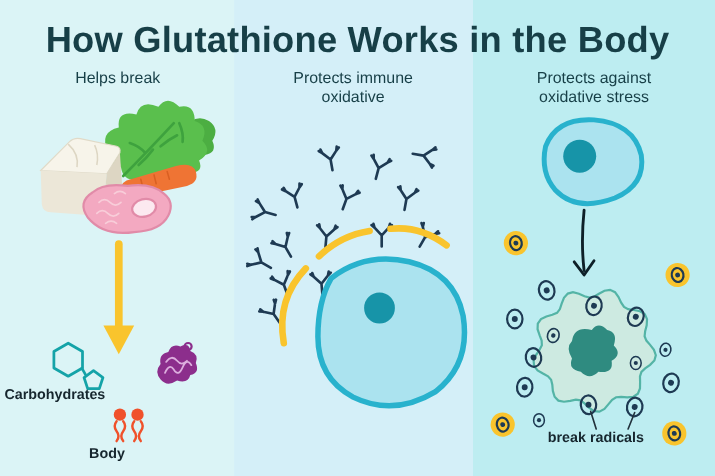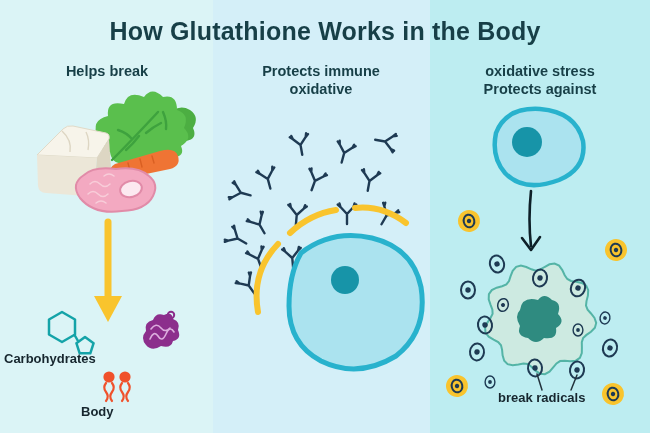--- a/index.html
+++ b/index.html
@@ -7,26 +7,26 @@
     position:relative;width:650px;height:433px;overflow:hidden;
     font-family:"Liberation Sans",sans-serif;
     background:var(--band_middle,#d4eff8);
   }
   .band{position:absolute;top:0;height:433px;}
   .band-left{left:0;width:213px;background:var(--band_left,#dbf4f6);}
   .band-mid{left:213px;width:217px;background:var(--band_middle,#d4eff8);}
   .band-right{left:430px;width:220px;background:var(--band_right,#bdedf1);}
   .ttl{
     position:absolute;left:0;top:17px;width:650px;text-align:center;
-    font-size:25px;font-weight:bold;letter-spacing:.2px;
+    font-size:33px;font-weight:bold;letter-spacing:.2px;
     color:var(--title_text,#173f47);
   }
   .hd{
     position:absolute;top:63px;width:170px;text-align:center;
-    font-size:14.5px;font-weight:bold;line-height:1.22;
+    font-size:14.5px;font-weight:normal;line-height:1.22;
     color:var(--title_text,#173f47);
   }
   .hd-left{left:22px;}
   .hd-mid{left:236px;}
   .hd-right{left:455px;}
   .lbl{
     position:absolute;text-align:left;font-size:13px;font-weight:bold;
     color:var(--label_text,#16262e);
   }
   .lbl-carbs{left:4px;top:351px;width:120px;}
@@ -64,22 +64,22 @@
   <div class="ttl">How Glutathione Works in the Body</div>
 
   <div class="hd hd-left">
     <span style="display:block">Helps break</span>
   </div>
   <div class="hd hd-mid">
     <span style="display:block">Protects immune</span>
     <span style="display:block">oxidative</span>
   </div>
   <div class="hd hd-right">
+    <span style="display:block">Protects against</span>
     <span style="display:block">oxidative stress</span>
-    <span style="display:block">Protects against</span>
   </div>
 
   <svg class="scene" width="650" height="433" viewBox="0 0 650 433">
 
     <g>
 
       <g>
         <path fill="#4cae42" d="M166,120 Q176,102 190,110 Q200,117 193,128 Q198,139 186,141 Q179,150 171,141 Q162,134 166,126 Z"></path>
         <path fill="#5abf4d" d="M98,138 Q90,120 108,116 Q106,100 124,104 Q128,90 144,97 Q152,86 163,97 Q177,94 177,110 Q190,114 184,128 Q194,138 181,146 Q186,158 170,157 Q166,170 150,163 Q140,172 128,163 Q112,166 110,152 Q96,152 98,138 Z"></path>
         <path fill="none" stroke="#3ea23e" stroke-width="2.4" stroke-linecap="round" d="M112,160 Q132,140 158,112 M126,150 Q133,144 139,136 M146,133 Q153,127 161,123 M118,130 Q127,133 132,139 M163,112 Q167,121 166,129"></path>

